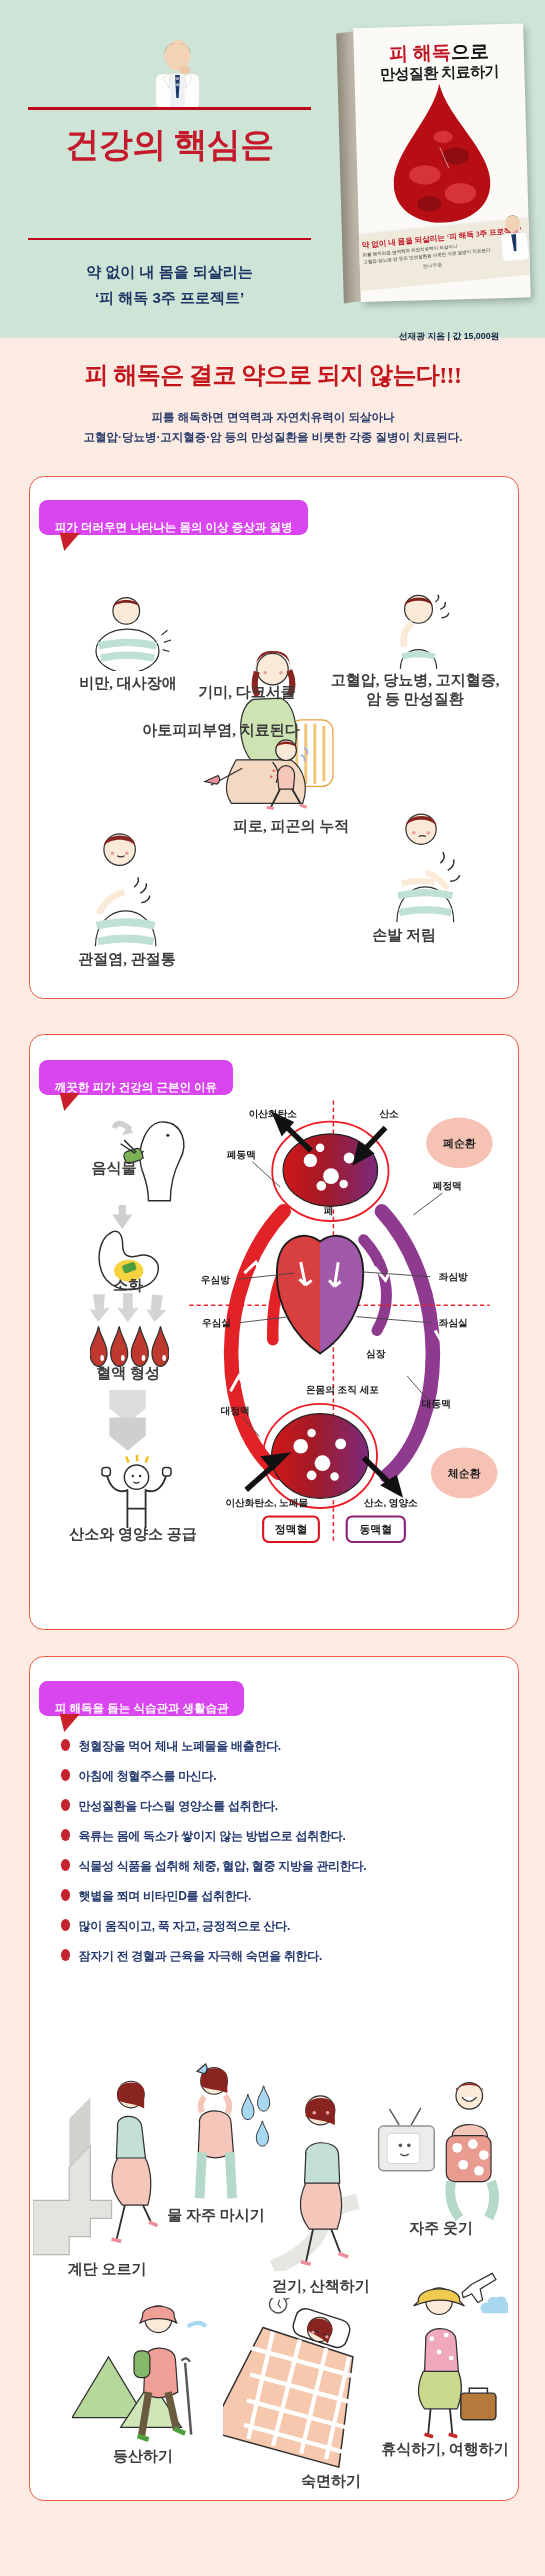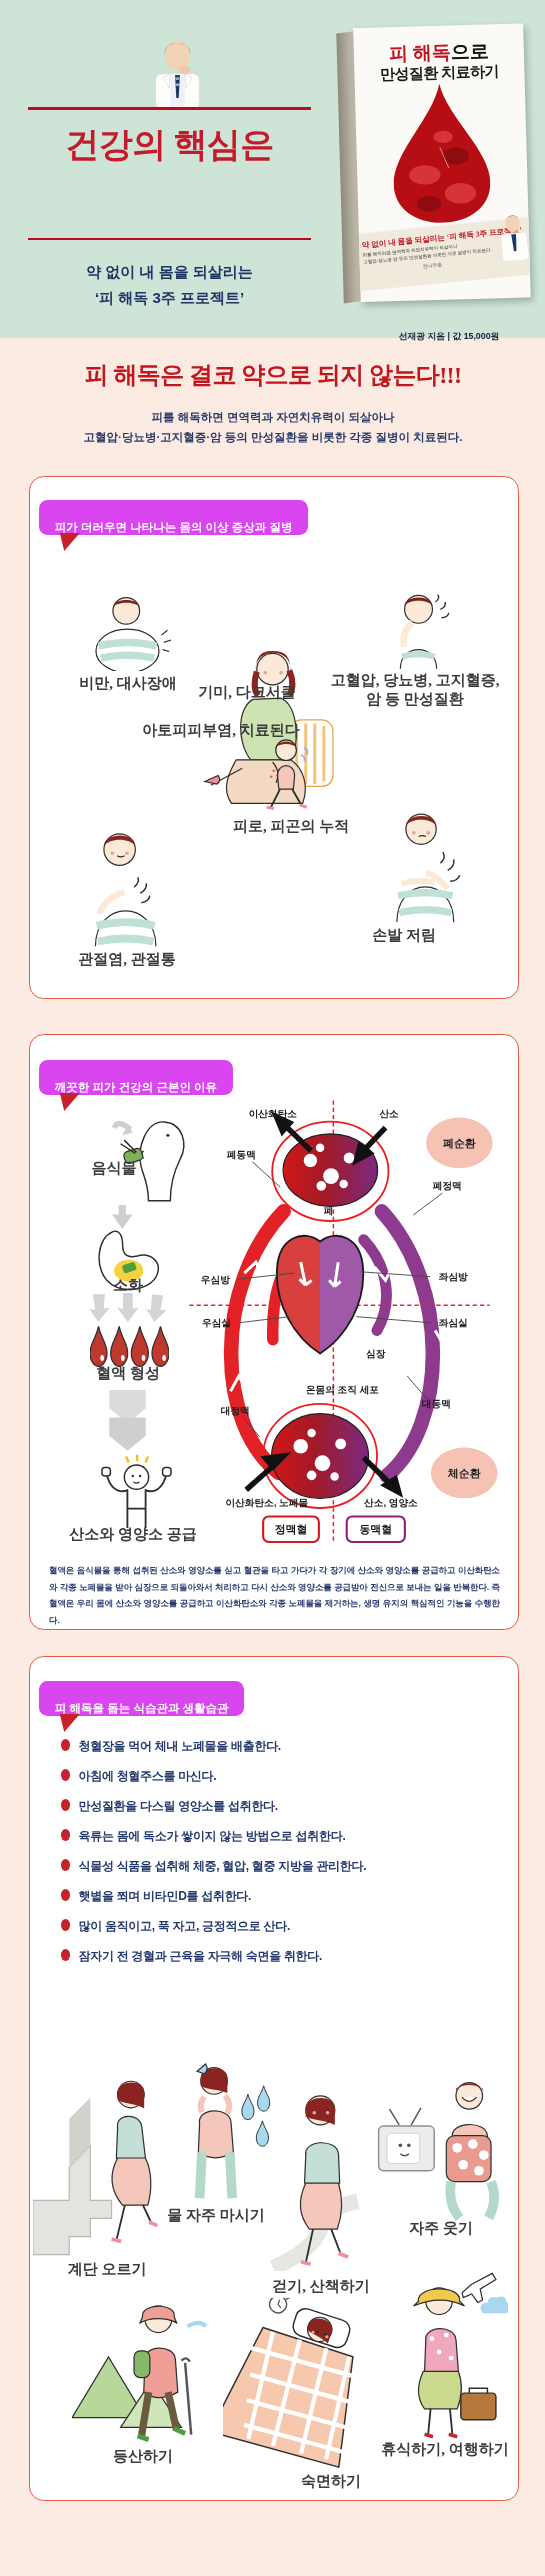--- a/index.html
+++ b/index.html
@@ -368,21 +368,20 @@
     <text x="420" y="532" text-anchor="middle" class="dg-lbl">대동맥</text>
     <text x="140" y="695" text-anchor="middle" class="dg-lbl">이산화탄소, 노폐물</text>
     <text x="345" y="695" text-anchor="middle" class="dg-lbl">산소, 영양소</text>
 
     <rect x="134" y="712" width="92" height="42" rx="9" fill="#fff" stroke="#d8141f" stroke-width="3.5"></rect>
     <text x="180" y="740" text-anchor="middle" class="dg-big">정맥혈</text>
     <rect x="272" y="712" width="96" height="42" rx="9" fill="#fff" stroke="#8c2177" stroke-width="3.5"></rect>
     <text x="320" y="740" text-anchor="middle" class="dg-big">동맥혈</text>
   </svg>
 
-  <div class="para">혈액은 음식물을 통해 섭취된 산소와 영양소를 싣고 혈관을 타고 가다가 각 장기에 산소와 영양소를 공급하고 이산화탄소와 각종 노폐물을 받아 심장으로 되돌아와서 처리하고 다시 산소와 영양소를 공급받아 전신으로 보내는 일을 반복한다. 즉 혈액은 우리 몸에 산소와 영양소를 공급하고 이산화탄소와 각종 노폐물을 제거하는, 생명 유지의 핵심적인 기능을 수행한다.</div>
 
   <div class="wbox" style="top:1656px;height:843px;"></div>
   <div class="bubble" style="left:39px;top:1681px;">
     <span>피 해독을 돕는 식습관과 생활습관</span>
   </div>
 
   <ul class="bullets">
     <li>
         <span class="dot"></span>
         <span class="btxt">청혈장을 먹어 체내 노폐물을 배출한다.</span>

